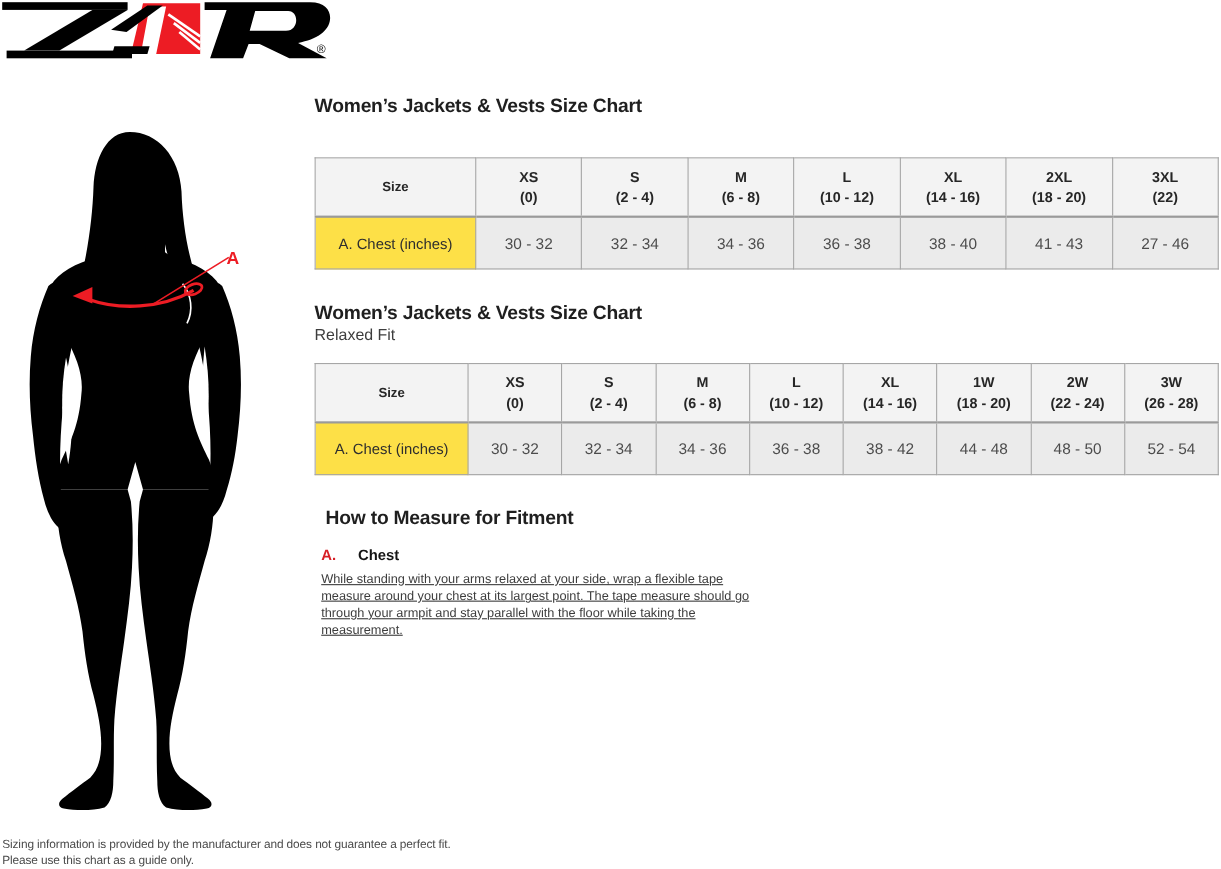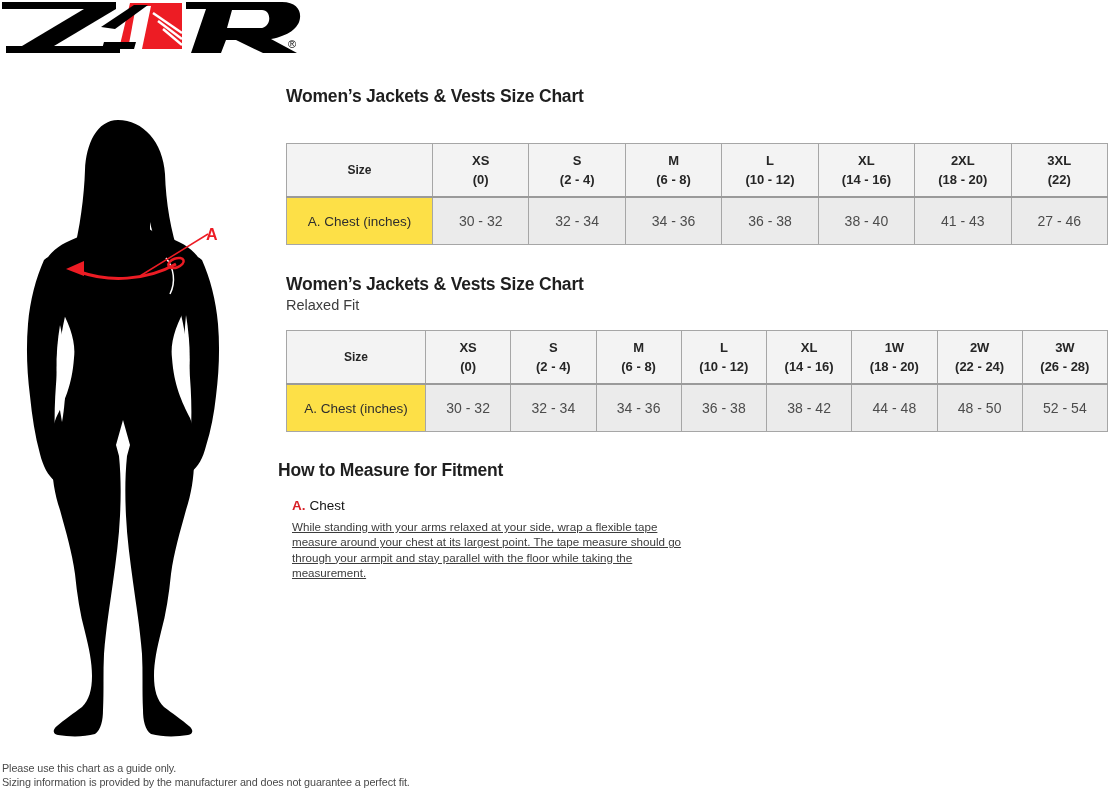--- a/index.html
+++ b/index.html
@@ -17,21 +17,21 @@
   table.size-table thead th{background:#f3f3f3;height:52px;font-size:13px;font-weight:bold;
       color:#262626;line-height:19px;border-bottom:2px solid #9a9a9a;}
   table.size-table thead th.rowhead{font-size:12px;}
   table.size-table tbody th{background:#fde047;height:46px;font-size:13.5px;font-weight:normal;color:#2e2e2e;}
   table.size-table tbody td{background:#ebebeb;height:46px;font-size:14px;color:#4c4c4c;}
   .sz,.rg{display:block;}
 
   
   .measure-item{width:420px;}
   .measure-letter{font-size:13.5px;font-weight:bold;color:#d71f26;}
-  .measure-name{font-size:13.5px;font-weight:normal;color:#141414;margin-left:4px;}
+  .measure-name{font-size:13.5px;font-weight:bold;color:#141414;margin-left:20px;}
   .measure-desc{font-size:11.6px;line-height:15.4px;color:#3c3c3c;width:408px;margin-top:5px;text-decoration:underline;}
 
   
   .footer-note{font-size:10.8px;line-height:13.8px;color:#4a4a4a;letter-spacing:-0.1px;}
 </style>
 </head>
 <body>
 
 <div class="page">
 
@@ -222,25 +222,25 @@
         <td>34 - 36</td>
         <td>36 - 38</td>
         <td>38 - 42</td>
         <td>44 - 48</td>
         <td>48 - 50</td>
         <td>52 - 54</td>
       </tr>
     </tbody>
   </table>
 
-  <div class="abs chart-title" style="left:278px;top:460px">How to Measure for Fitment</div>
+  <div class="abs chart-title" style="left:296px;top:460px">How to Measure for Fitment</div>
 
   <div class="abs measure-item" style="left:292px;top:496px">
     <span class="measure-letter">A.</span><span class="measure-name">Chest</span>
     <div class="measure-desc">While standing with your arms relaxed at your side, wrap a flexible tape measure around your chest at its largest point. The tape measure should go through your armpit and stay parallel with the floor while taking the measurement.</div>
   </div>
 
   <div class="abs footer-note" style="left:2px;top:762px">
+    <div>Sizing information is provided by the manufacturer and does not guarantee a perfect fit.</div>
     <div>Please use this chart as a guide only.</div>
-    <div>Sizing information is provided by the manufacturer and does not guarantee a perfect fit.</div>
   </div>
 
 </div>
 
 </body></html>

